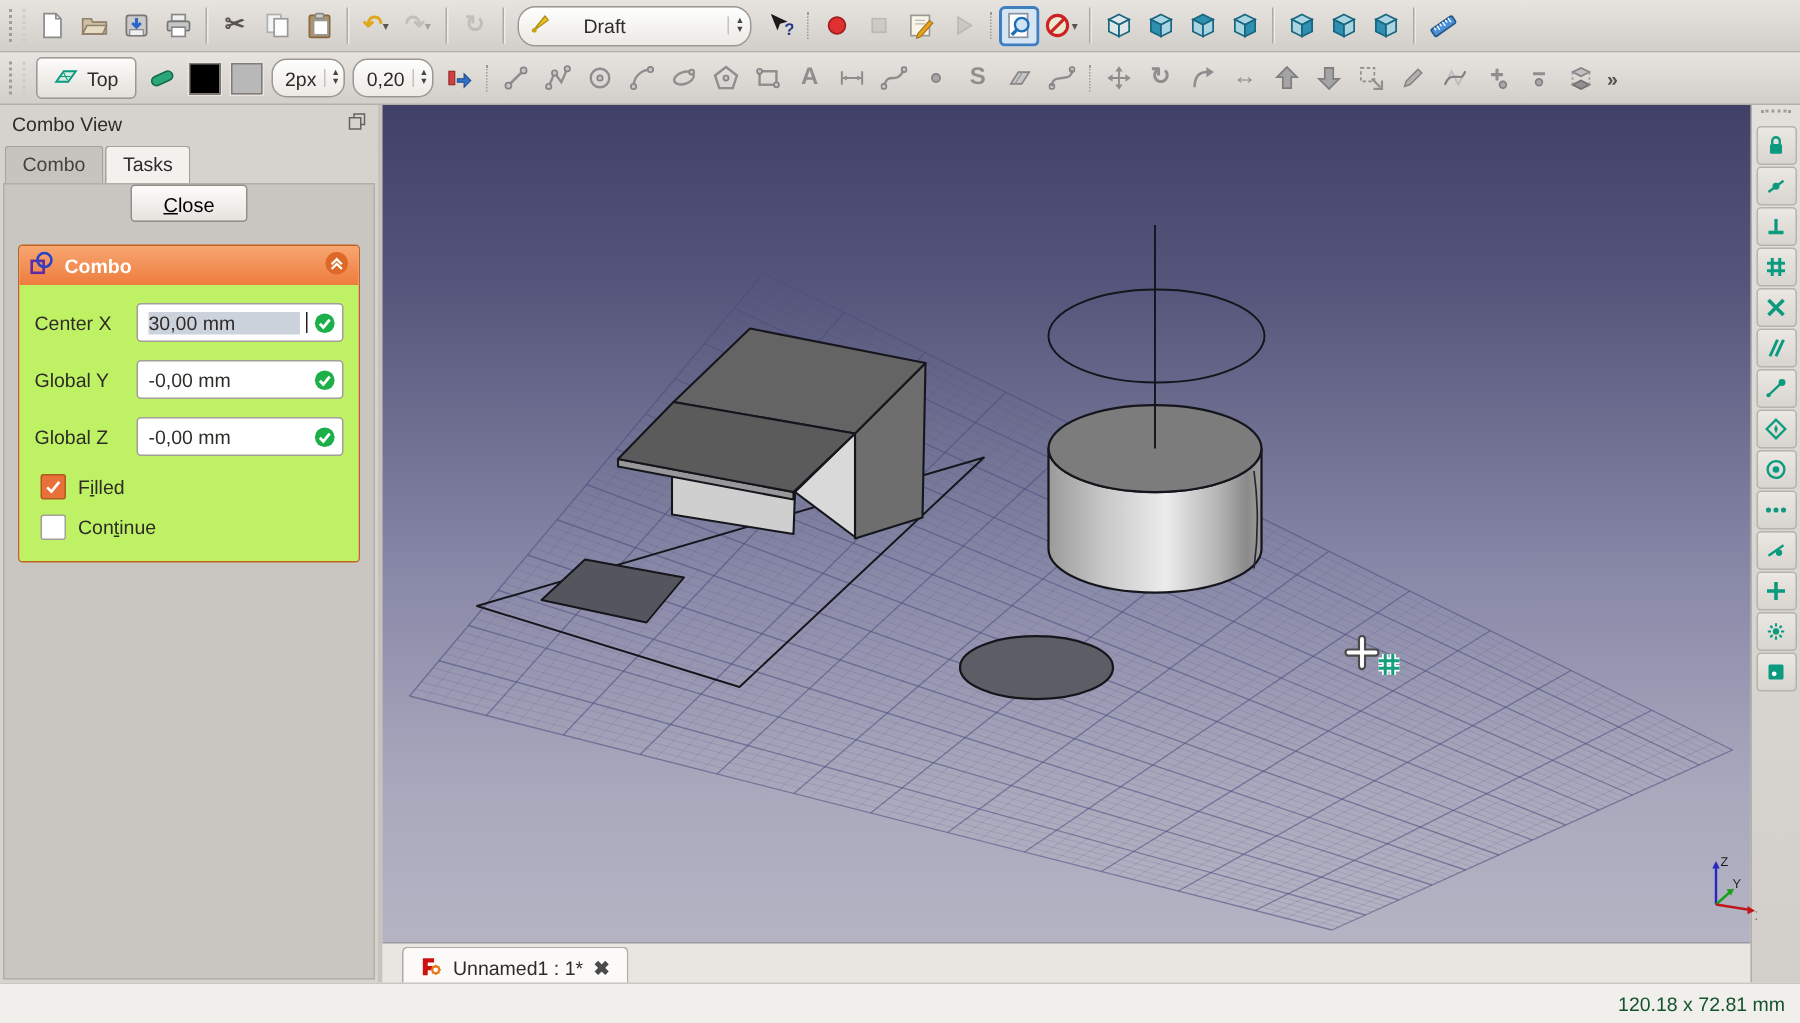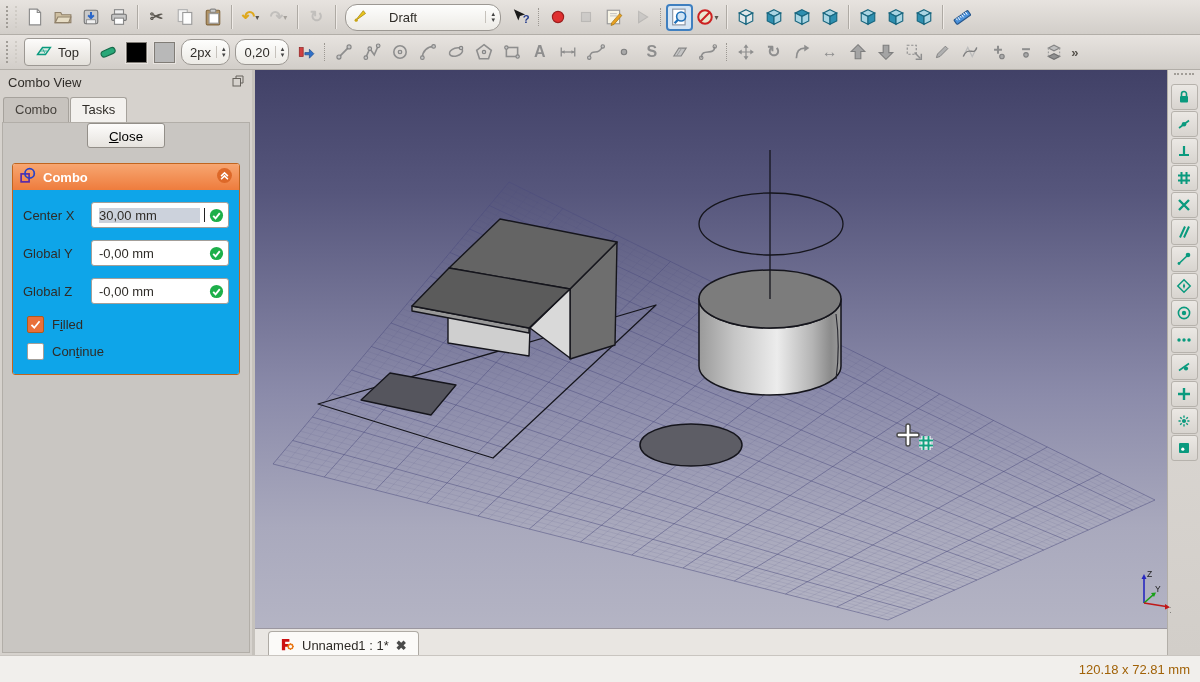--- a/index.html
+++ b/index.html
@@ -40,21 +40,21 @@
   .tabsrow{display:flex;align-items:flex-end;height:27px;padding-left:3px;gap:1px;}
   .tab{padding:4px 11px 5px;border:1px solid #a6a29c;border-bottom:none;border-radius:3px 3px 0 0;background:#c7c3be;color:#45413c;}
   .tab.active{background:#f3f1ee;color:#2f2c28;}
   .panel-content{flex:1;margin:0 2px 2px;background:#c9c6c2;border:1px solid #b2aea8;position:relative;}
   .close-btn{display:block;margin:0 auto;width:78px;height:25px;border:1px solid #938f89;border-radius:3px;
              background:linear-gradient(#fdfcfb,#e6e3de);text-align:center;line-height:23px;}
   .task-section{margin:15px 9px 0;border:1px solid #c0651f;border-radius:3px;overflow:hidden;background:#f2f1ee;}
   .task-header{height:26px;background:linear-gradient(#f7a671,#ee7c3d);display:flex;align-items:center;gap:7px;padding:0 6px;}
   .task-header svg{width:17px;height:17px;}
   .task-title{color:#fff;font-weight:bold;flex:1;}
-  .task-body{padding:12px 10px 14px;background:#0ea5e9;}
+  .task-body{padding:12px 10px 14px;background:#bef264;}
   .field-row{display:flex;align-items:center;margin-bottom:12px;gap:6px;}
   .field-label{width:62px;flex:0 0 62px;}
   .field-input{flex:1;height:24px;background:#fff;border:1px solid #a39f99;border-radius:3px;
                display:flex;align-items:center;padding:0 4px 0 7px;gap:4px;}
   .field-value{flex:1;white-space:nowrap;}
   .field-value.selected{background:#ccd2dc;}
   .caret{display:inline-block;width:1px;height:14px;background:#222;vertical-align:-2px;}
   .valid-icon svg{width:15px;height:15px;display:block;}
   .cb-row{display:flex;align-items:center;gap:8px;margin:10px 0 0 4px;}
   .cb{width:15px;height:15px;border-radius:2px;display:flex;align-items:center;justify-content:center;}
@@ -76,21 +76,21 @@
   
   .snapbar{width:32px;flex:0 0 32px;background:linear-gradient(#e3dfdb,#d2cec9);border-left:1px solid #b2aea8;
            display:flex;flex-direction:column;align-items:center;padding-top:3px;gap:1px;}
   .snap-grip{width:20px;height:6px;border-top:2px dotted #a19d97;margin-bottom:2px;}
   .snapbtn{width:25px;height:24px;border:1px solid #b6b2ac;border-radius:3px;background:linear-gradient(#ebe8e4,#d8d4cf);
            display:flex;align-items:center;justify-content:center;}
   .snapbtn svg{width:16px;height:16px;}
   
   .statusbar{height:26px;flex:0 0 26px;background:#f1efec;border-top:1px solid #c9c5c0;
              display:flex;align-items:center;justify-content:flex-end;}
-  .dims{padding:0 10px;color:#a16207;}
+  .dims{padding:0 10px;color:#14532d;}
 </style>
 </head>
 <body>
 
 <div class="app">
 
   <div class="toolbar" id="toolbar-row1">
       <div class="grip"></div>
       <div class="tb">
         <svg viewBox="0 0 16 16">

